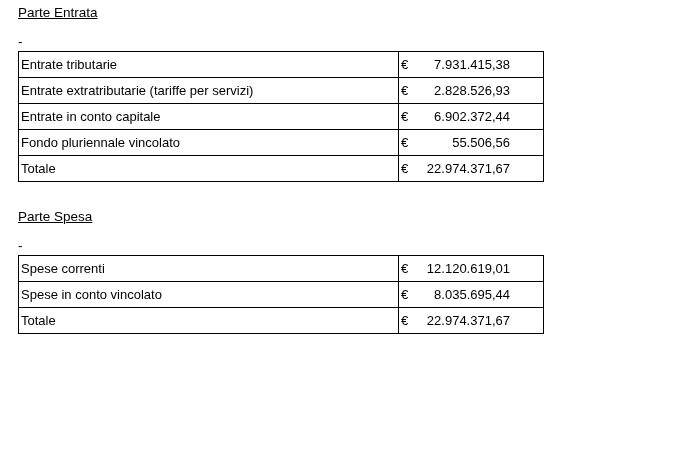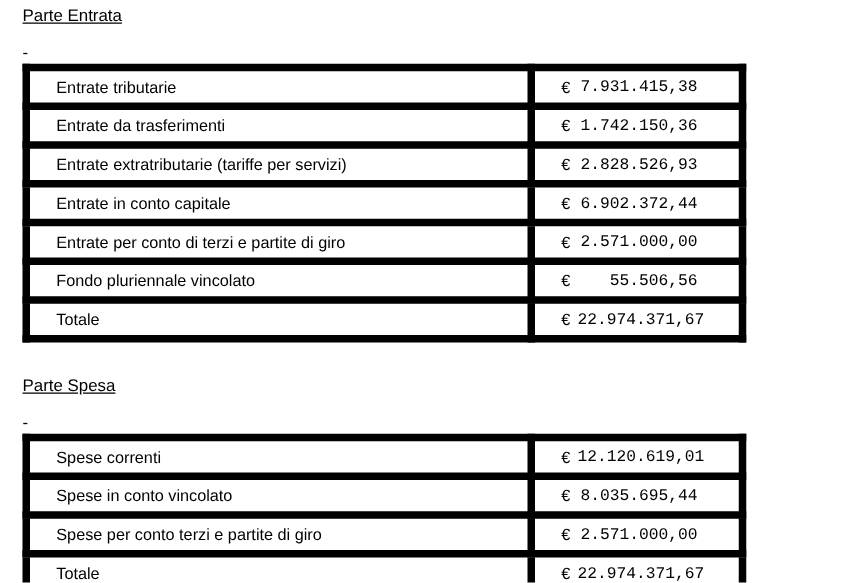--- a/index.html
+++ b/index.html
@@ -38,22 +38,22 @@
   .spacer-md { height: 14px; }
   .spacer-lg { height: 22px; }
 
   table.budget {
     border-collapse: collapse;
     width: 509px;
     table-layout: fixed;
     font-size: 13px;
   }
   table.budget td {
-    border: 6px solid #000000;
-    padding: 2px 6px 3px 21px;
+    border: 1px solid #000000;
+    padding: 2px 6px 3px 2px;
     height: 20px;
     vertical-align: middle;
     white-space: nowrap;
     overflow: hidden;
   }
   td.label {
     width: 371px;
     text-align: left;
   }
   td.label.total-label {
@@ -70,21 +70,20 @@
     justify-content: flex-start;
   }
   .cur {
     display: inline-block;
     width: 13px;
   }
   .num {
     display: inline-block;
     width: 96px;
     text-align: right;
-    font-family: Liberation Mono, monospace;
   }
 </style>
 </head>
 <body>
 
 <div class="page">
 
   <div>
     <div class="section-title">Parte Entrata</div>
     <div class="spacer-md"></div>
@@ -95,52 +94,34 @@
         <tr>
           <td class="label">Entrate tributarie</td>
           <td class="amount">
             <span class="amt-wrap">
               <span class="cur">€</span>
               <span class="num">7.931.415,38</span>
             </span>
           </td>
         </tr>
         <tr>
-          <td class="label">Entrate da trasferimenti</td>
-          <td class="amount">
-            <span class="amt-wrap">
-              <span class="cur">€</span>
-              <span class="num">1.742.150,36</span>
-            </span>
-          </td>
-        </tr>
-        <tr>
           <td class="label">Entrate extratributarie (tariffe per servizi)</td>
           <td class="amount">
             <span class="amt-wrap">
               <span class="cur">€</span>
               <span class="num">2.828.526,93</span>
             </span>
           </td>
         </tr>
         <tr>
           <td class="label">Entrate in conto capitale</td>
           <td class="amount">
             <span class="amt-wrap">
               <span class="cur">€</span>
               <span class="num">6.902.372,44</span>
-            </span>
-          </td>
-        </tr>
-        <tr>
-          <td class="label">Entrate per conto di terzi e partite di giro</td>
-          <td class="amount">
-            <span class="amt-wrap">
-              <span class="cur">€</span>
-              <span class="num">2.571.000,00</span>
             </span>
           </td>
         </tr>
         <tr>
           <td class="label">Fondo pluriennale vincolato</td>
           <td class="amount">
             <span class="amt-wrap">
               <span class="cur">€</span>
               <span class="num">55.506,56</span>
             </span>
@@ -180,29 +161,20 @@
         <tr>
           <td class="label">Spese in conto vincolato</td>
           <td class="amount">
             <span class="amt-wrap">
               <span class="cur">€</span>
               <span class="num">8.035.695,44</span>
             </span>
           </td>
         </tr>
         <tr>
-          <td class="label">Spese per conto terzi e partite di giro</td>
-          <td class="amount">
-            <span class="amt-wrap">
-              <span class="cur">€</span>
-              <span class="num">2.571.000,00</span>
-            </span>
-          </td>
-        </tr>
-        <tr>
           <td class="label total-label">Totale</td>
           <td class="amount">
             <span class="amt-wrap">
               <span class="cur">€</span>
               <span class="num">22.974.371,67</span>
             </span>
           </td>
         </tr>
       </tbody>
     </table>

